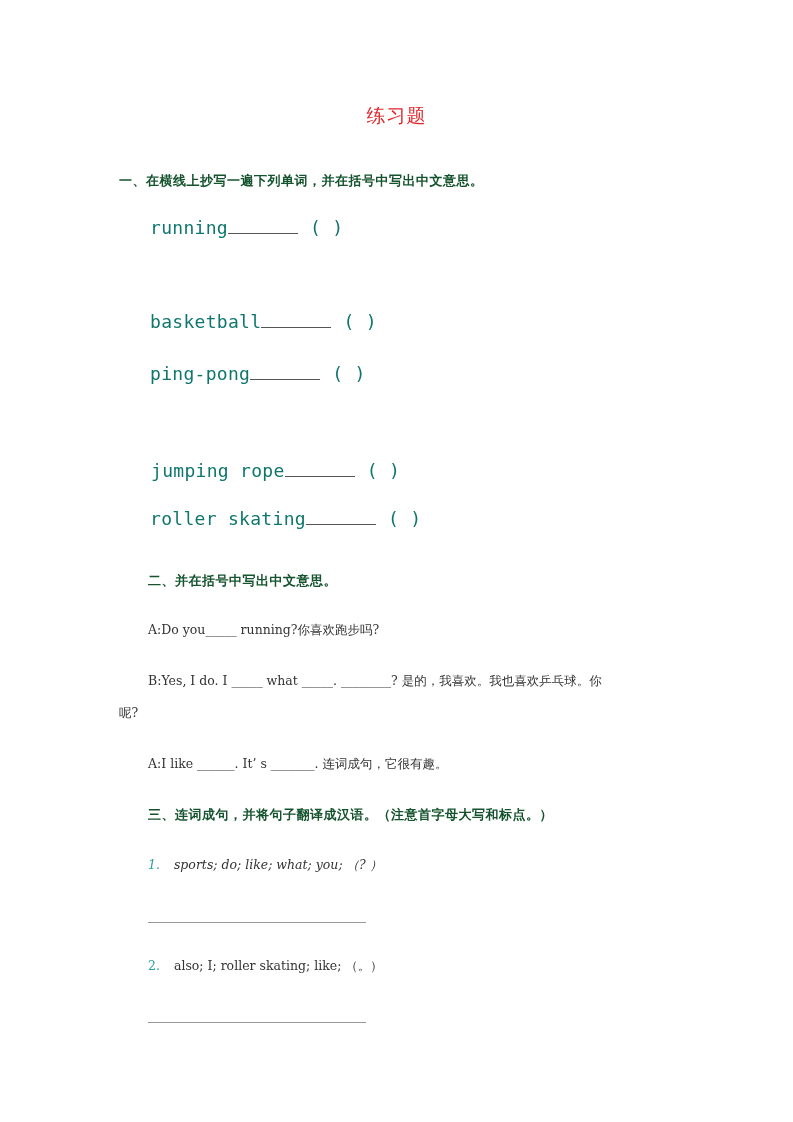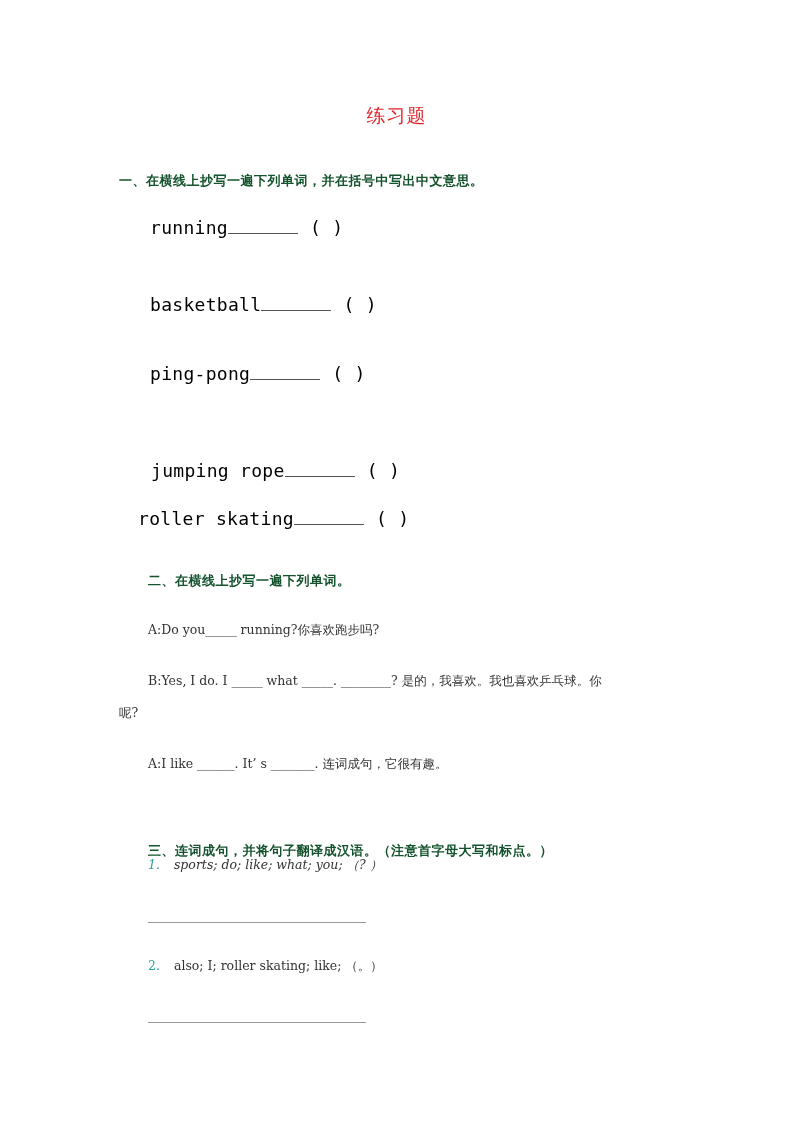--- a/index.html
+++ b/index.html
@@ -3,62 +3,62 @@
   <meta charset="utf-8">
   <style>
     html, body { margin: 0; padding: 0; background: #ffffff; }
     body { width: 793px; height: 1122px; position: relative; overflow: hidden;
       font-family: "DejaVu Serif", "Liberation Serif", serif; color: #333333; }
     .abs { position: absolute; white-space: nowrap; }
     .title { left: 0; width: 793px; top: 103px; text-align: center; font-size: 19px; color: #e0262b;
       font-family: "DejaVu Sans", "Liberation Sans", sans-serif; letter-spacing: 1px; }
     .heading { font-size: 13px; color: #14532d; font-weight: bold;
       font-family: "DejaVu Sans", "Liberation Sans", sans-serif; letter-spacing: 0.5px; }
-    .word-line { font-size: 18px; color: #000000; font-family: "DejaVu Sans Mono", "Liberation Mono", monospace; letter-spacing: 0.3px; }
+    .word-line { font-size: 18px; color: #0f766e; font-family: "DejaVu Sans Mono", "Liberation Mono", monospace; letter-spacing: 0.3px; }
     .blank { display: inline-block; border-bottom: 1px solid #555; height: 1px; vertical-align: baseline; }
     .paren { margin-left: 12px; }
     .dialog { font-size: 12.5px; color: #333; font-family: "DejaVu Serif", "Liberation Serif", serif; text-align: center; }
     .num { color: #2aa39a; margin-right: 14px; }
     .answer-line { border-bottom: 1px solid #999; width: 218px; height: 0; }
   </style>
 </head>
 <body>
 
 <div class="abs title">练习题</div>
 
 <div class="abs heading" style="left:119px; top:172px;">一、在横线上抄写一遍下列单词，并在括号中写出中文意思。</div>
 
 <div class="abs word-line" style="left:150px; top:217px;">
   <span>running</span><span class="blank" style="width:70px;"></span><span class="paren">( )</span>
 </div>
 
-<div class="abs word-line" style="left:150px; top:294px;">
+<div class="abs word-line" style="left:150px; top:311px;">
   <span>basketball</span><span class="blank" style="width:70px;"></span><span class="paren">( )</span>
 </div>
 
 <div class="abs word-line" style="left:150px; top:363px;">
   <span>ping-pong</span><span class="blank" style="width:70px;"></span><span class="paren">( )</span>
 </div>
 
 <div class="abs word-line" style="left:151px; top:460px;">
   <span>jumping rope</span><span class="blank" style="width:70px;"></span><span class="paren">( )</span>
 </div>
 
-<div class="abs word-line" style="left:138px; top:508px;">
+<div class="abs word-line" style="left:150px; top:508px;">
   <span>roller skating</span><span class="blank" style="width:70px;"></span><span class="paren">( )</span>
 </div>
 
-<div class="abs heading" style="left:148px; top:572px;">二、在横线上抄写一遍下列单词。</div>
+<div class="abs heading" style="left:148px; top:572px;">二、并在括号中写出中文意思。</div>
 
 <div class="abs dialog" style="left:148px; top:622px;">A:Do you_____ running?你喜欢跑步吗?</div>
 <div class="abs dialog" style="left:148px; top:673px;">B:Yes, I do. I _____ what _____. ________?  是的，我喜欢。我也喜欢乒乓球。你</div>
 <div class="abs dialog" style="left:119px; top:705px;">呢?</div>
 <div class="abs dialog" style="left:148px; top:756px;">A:I like ______. It’ s _______. 连词成句，它很有趣。</div>
 
-<div class="abs heading" style="left:148px; top:806px;margin-top:36px;">三、连词成句，并将句子翻译成汉语。（注意首字母大写和标点。）</div>
+<div class="abs heading" style="left:148px; top:806px;">三、连词成句，并将句子翻译成汉语。（注意首字母大写和标点。）</div>
 
 <div class="abs dialog" style="left:148px; top:857px;font-style:italic;">
   <span class="num">1.</span><span>sports; do; like; what; you; （? ）</span>
 </div>
 <div class="abs answer-line" style="left:148px; top:922px;"></div>
 
 <div class="abs dialog" style="left:148px; top:958px;">
   <span class="num">2.</span><span>also; I; roller skating; like; （。）</span>
 </div>
 <div class="abs answer-line" style="left:148px; top:1022px;"></div>

